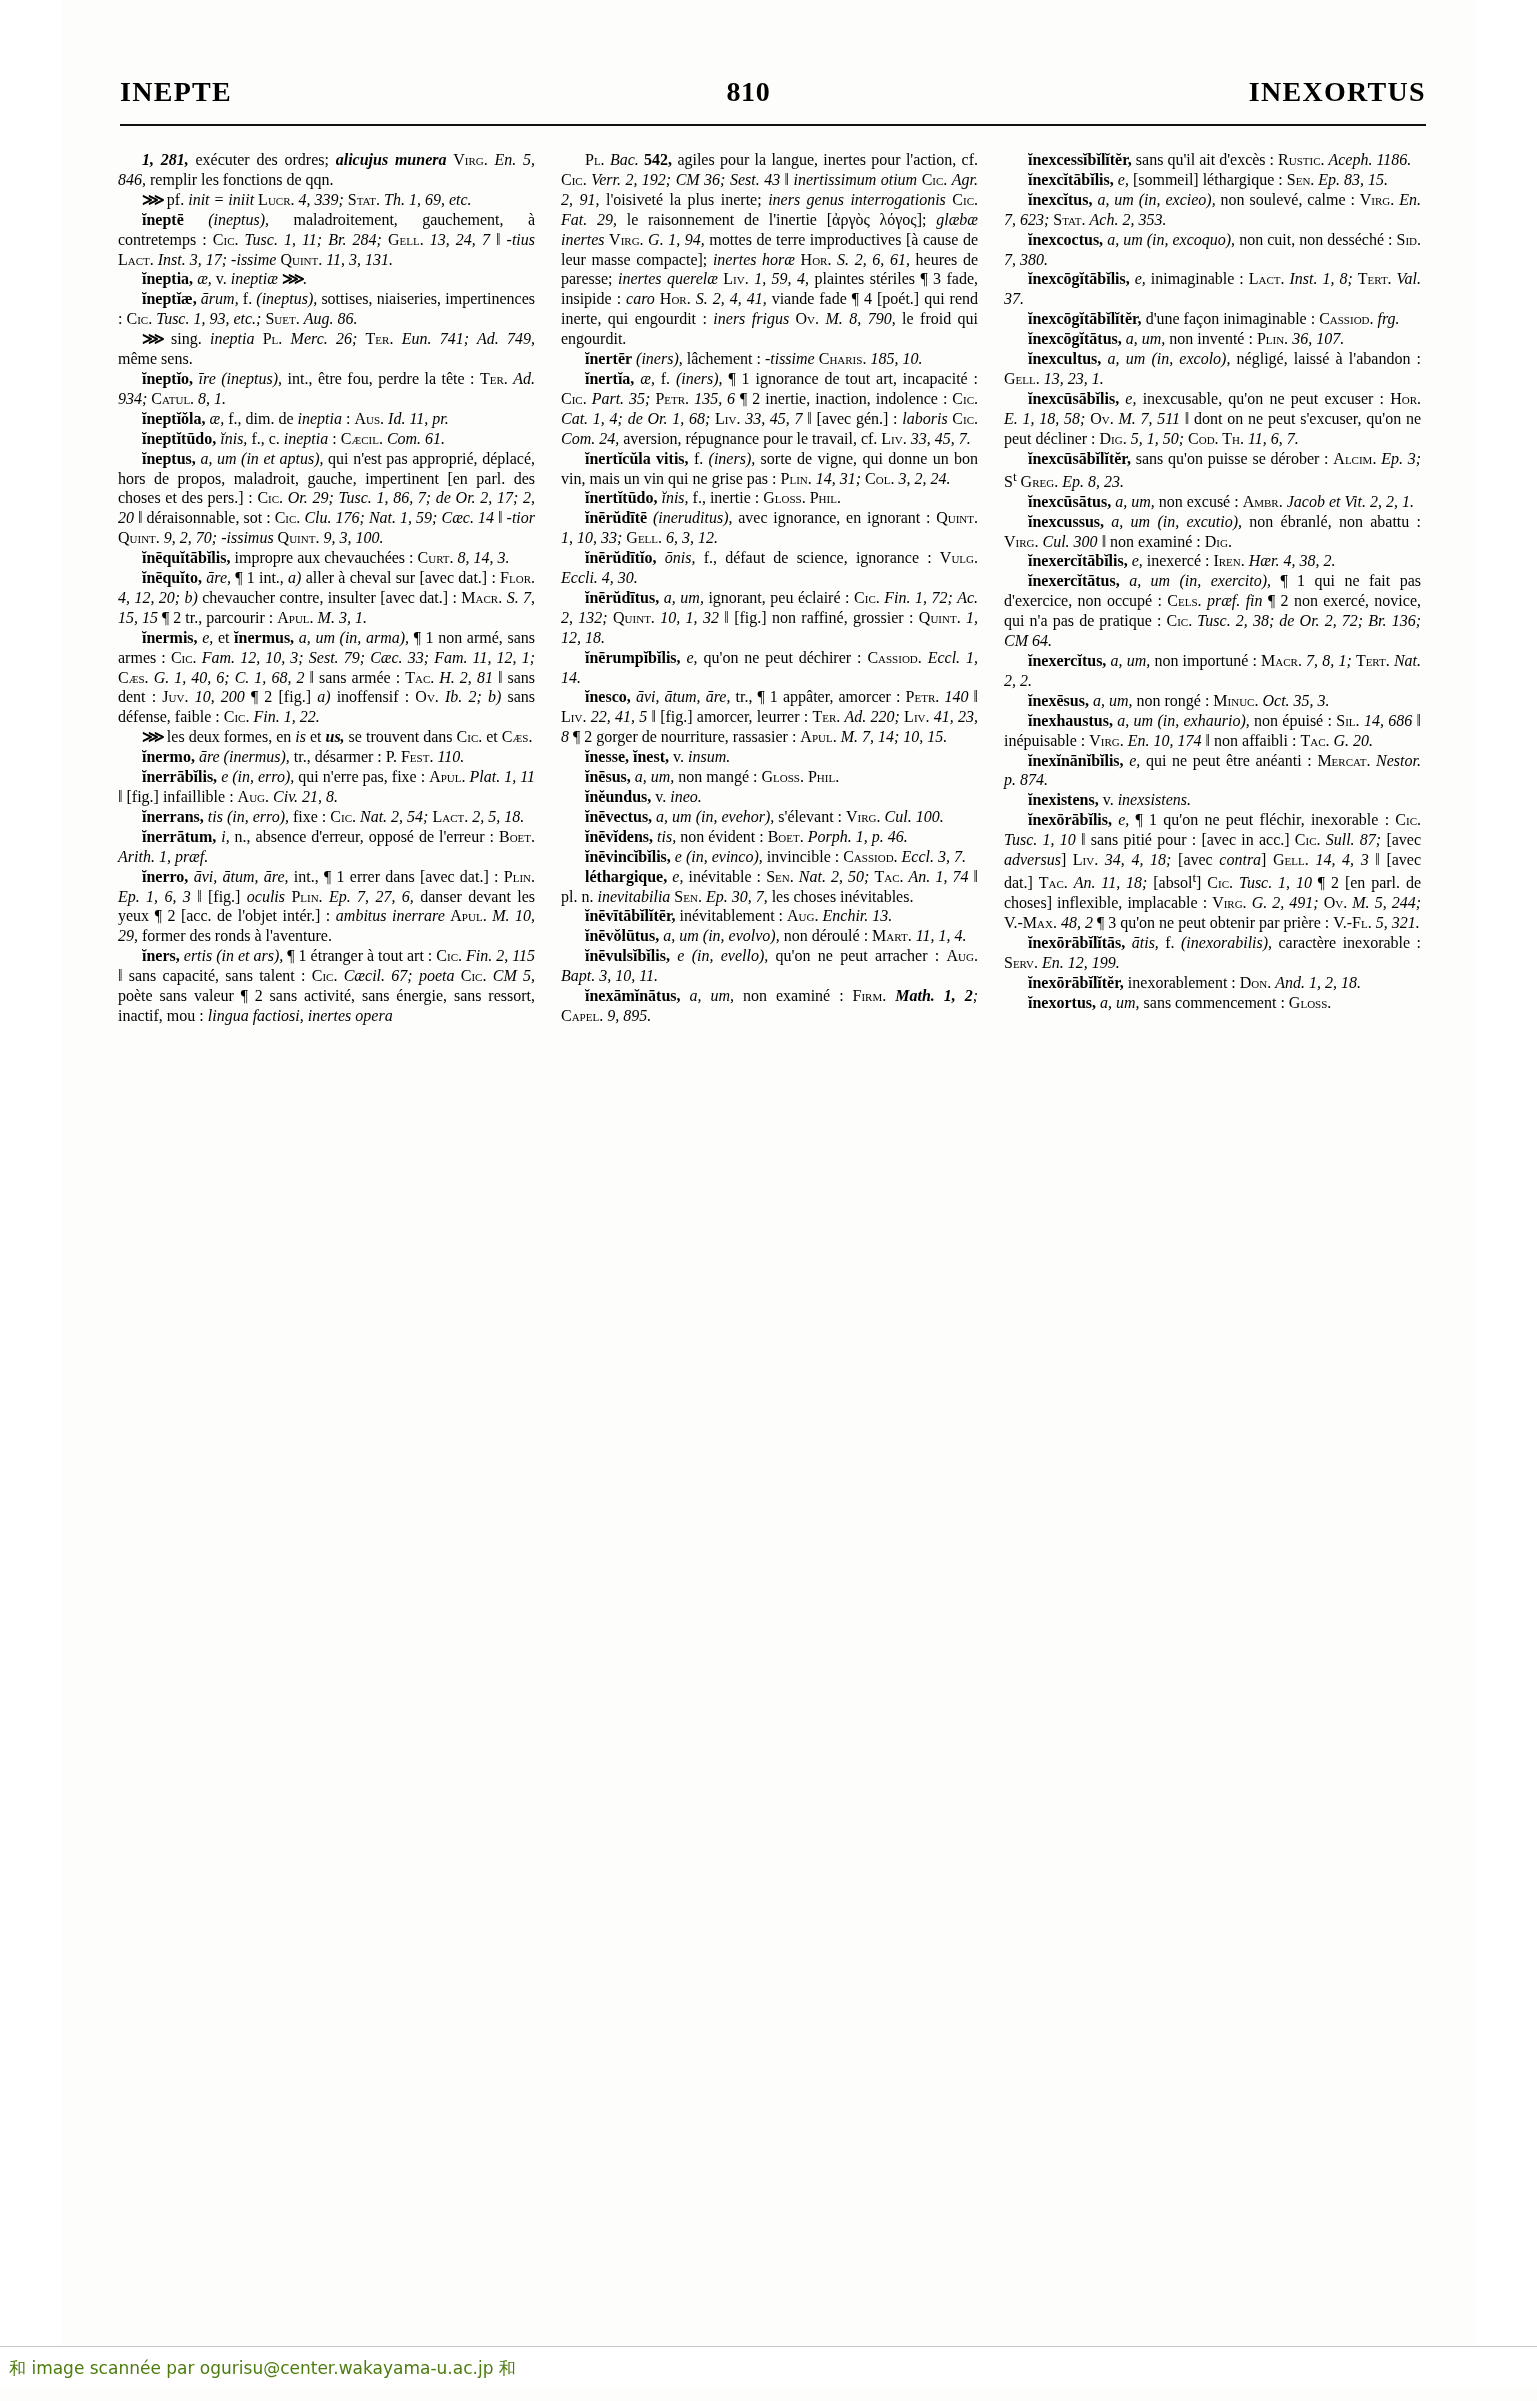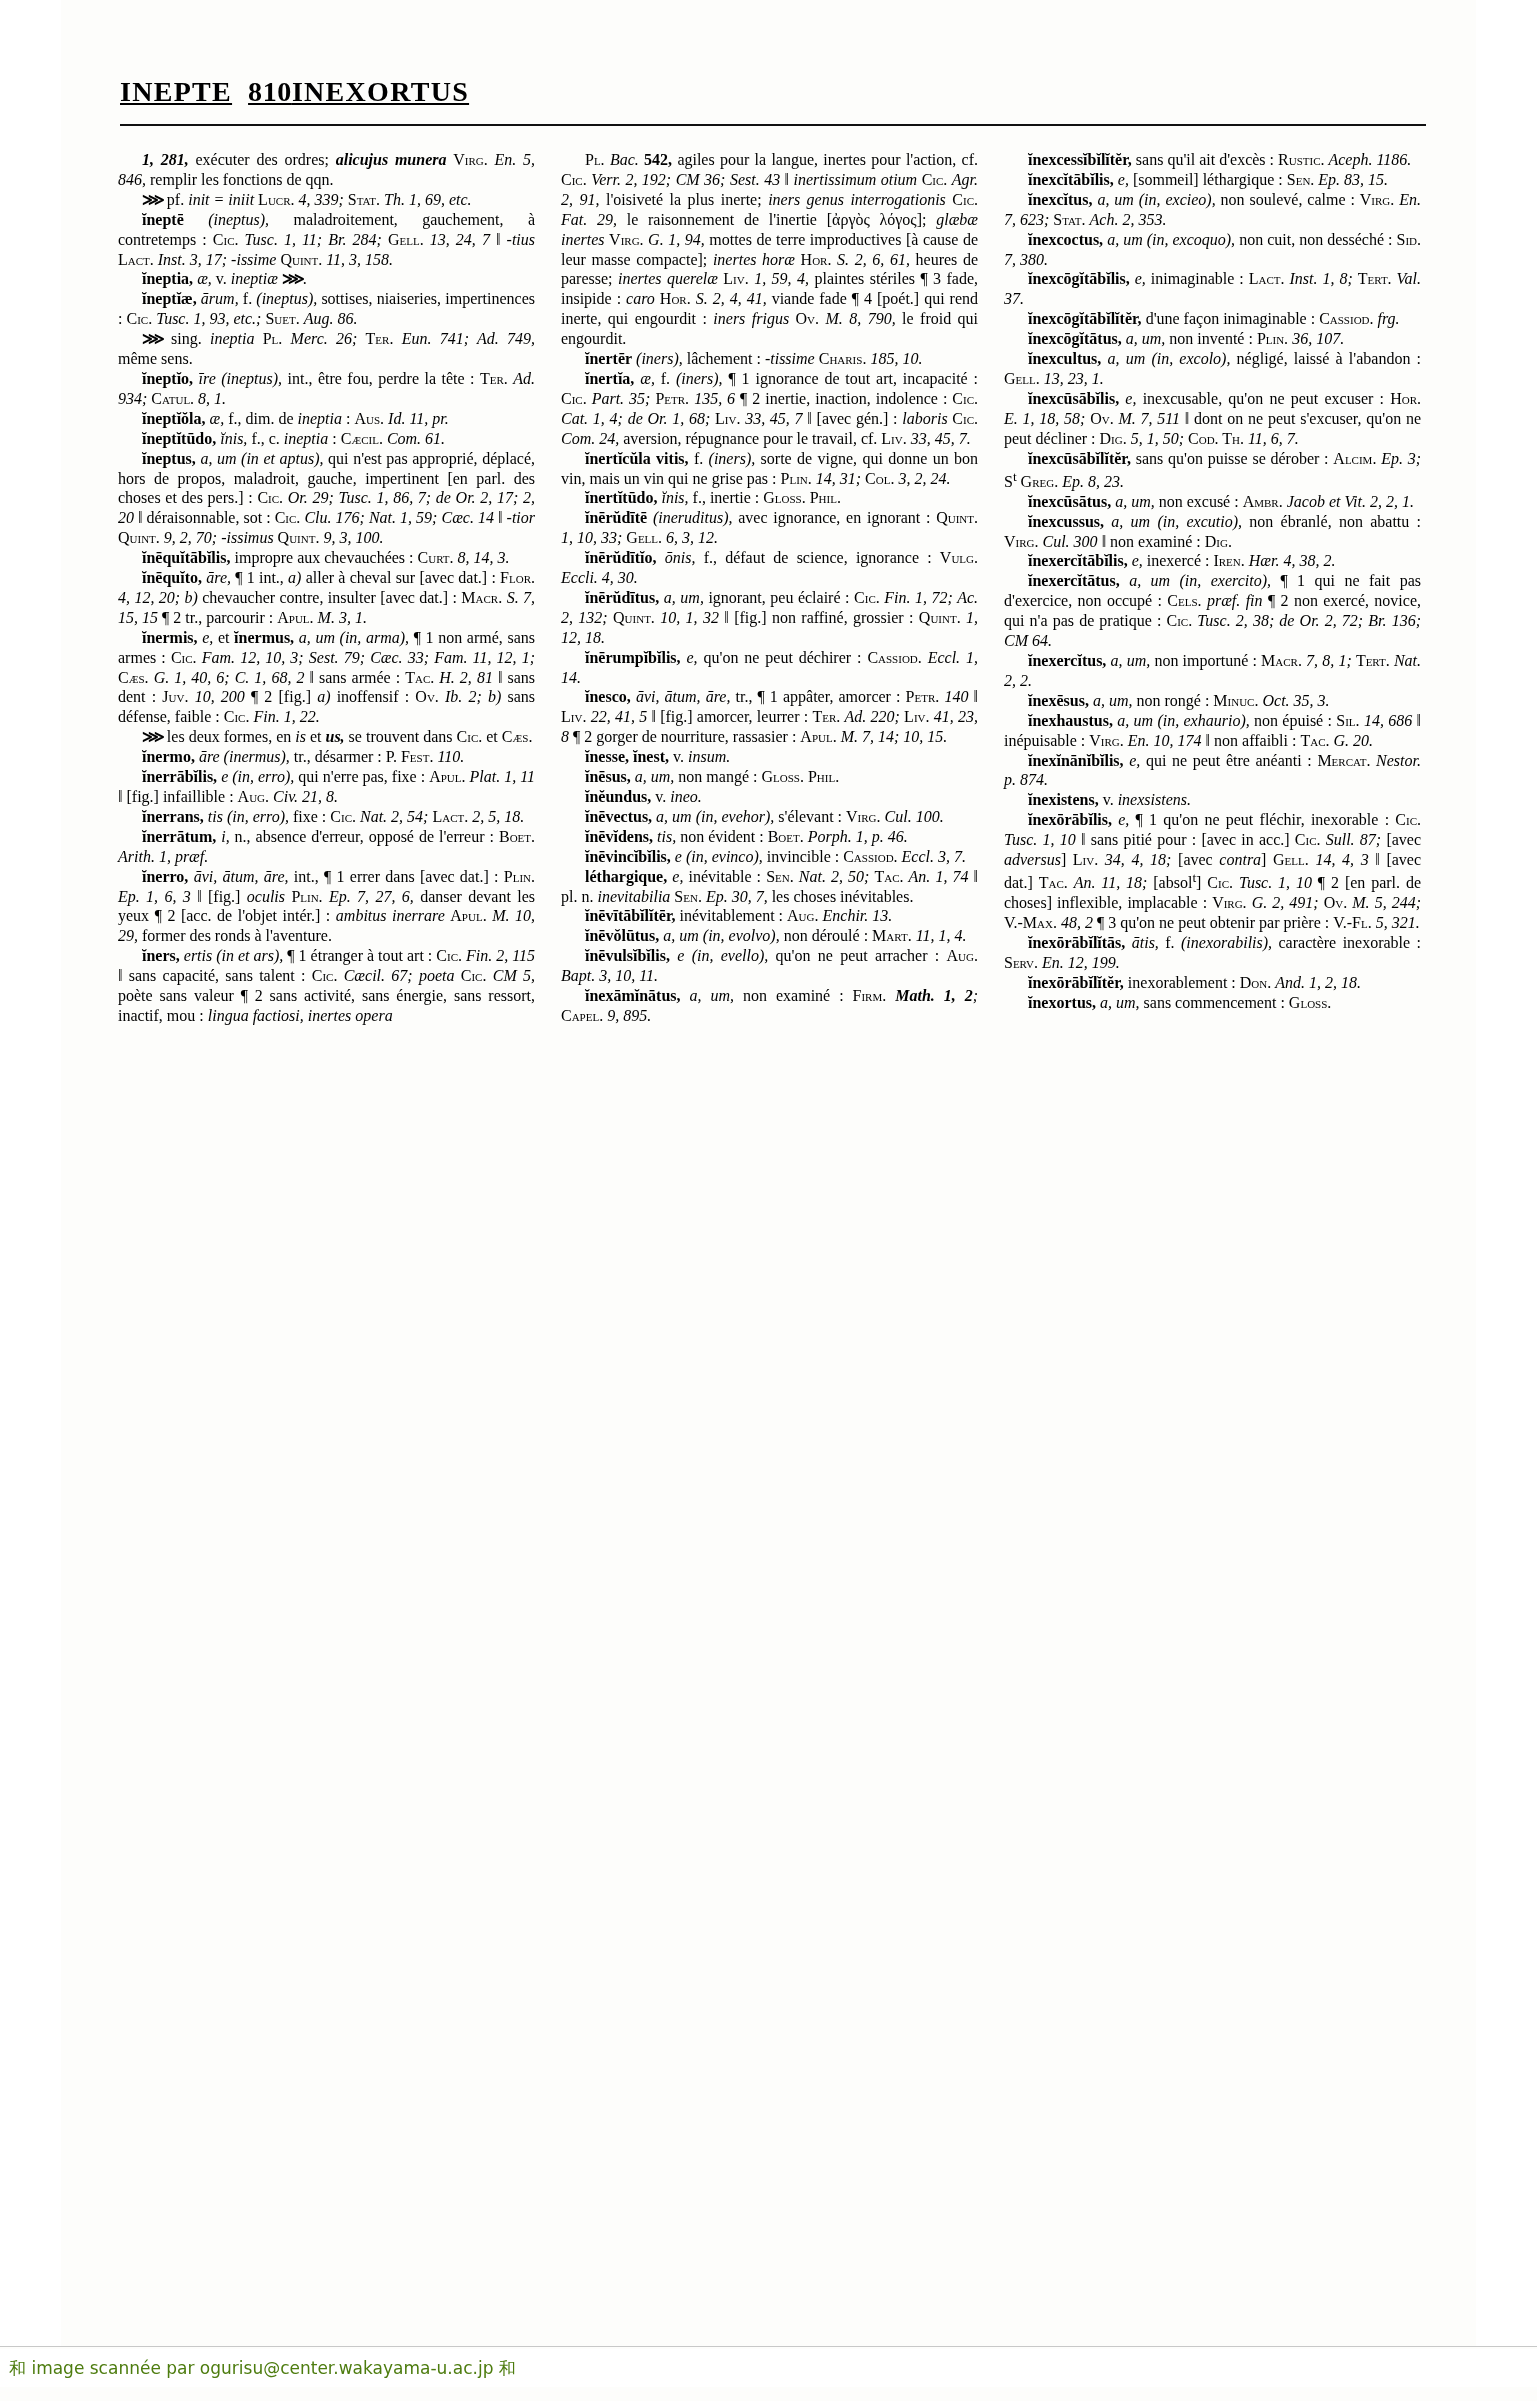--- a/index.html
+++ b/index.html
@@ -24,25 +24,24 @@
   }
   
   .header {
     position: absolute;
     left: 120px;
     top: 76px;
     width: 1306px;
     height: 49px;
     display: flex;
     align-items: flex-start;
-    justify-content: flex-start;
+    justify-content: space-between;
     font-weight: bold;
     font-size: 28px;
     letter-spacing: 1.3px;
-    text-decoration: underline;
   }
   .header .h-left { text-align: left; }
   .header .h-center { text-align: center; letter-spacing: 0.6px; margin-left: 16px; }
   .header .h-right { text-align: right; }
   .header-rule {
     position: absolute;
     left: 120px;
     top: 124px;
     width: 1306px;
     height: 1.9px;
@@ -128,21 +127,21 @@
     <div class="h-left">INEPTE</div>
     <div class="h-center">810</div>
     <div class="h-right">INEXORTUS</div>
   </div>
   <div class="header-rule"></div>
 
   <div class="columns">
     <div class="col" id="col1">
         <p><i><b>1, 281,</b></i> exécuter des ordres; <i><b>alicujus munera</b></i> <span class="sc">Virg.</span> <i>En. 5, 846,</i> remplir les fonctions de qqn.</p>
         <p><span class="arrow">⋙</span> pf. <i>init = iniit</i> <span class="sc">Lucr.</span> <i>4, 339;</i> <span class="sc">Stat.</span> <i>Th. 1, 69, etc.</i></p>
-        <p><b>ĭneptē</b> <i>(ineptus),</i> maladroitement, gauchement, à contretemps : <span class="sc">Cic.</span> <i>Tusc. 1, 11; Br. 284;</i> <span class="sc">Gell.</span> <i>13, 24, 7</i> ‖ <i>-tius</i> <span class="sc">Lact.</span> <i>Inst. 3, 17; -issime</i> <span class="sc">Quint.</span> <i>11, 3, 158.</i></p>
+        <p><b>ĭneptē</b> <i>(ineptus),</i> maladroitement, gauchement, à contretemps : <span class="sc">Cic.</span> <i>Tusc. 1, 11; Br. 284;</i> <span class="sc">Gell.</span> <i>13, 24, 7</i> ‖ <i>-tius</i> <span class="sc">Lact.</span> <i>Inst. 3, 17; -issime</i> <span class="sc">Quint.</span> <i>11, 3, 131.</i></p>
         <p><b>ĭneptia,</b> <i>æ,</i> v. <i>ineptiæ</i> <span class="arrow">⋙</span>.</p>
         <p><b>ĭneptĭæ,</b> <i>ārum,</i> f. <i>(ineptus),</i> sottises, niaiseries, impertinences : <span class="sc">Cic.</span> <i>Tusc. 1, 93, etc.;</i> <span class="sc">Suet.</span> <i>Aug. 86.</i></p>
         <p><span class="arrow">⋙</span> sing. <i>ineptia</i> <span class="sc">Pl.</span> <i>Merc. 26;</i> <span class="sc">Ter.</span> <i>Eun. 741; Ad. 749,</i> même sens.</p>
         <p><b>ĭneptĭo,</b> <i>īre (ineptus),</i> int., être fou, perdre la tête : <span class="sc">Ter.</span> <i>Ad. 934;</i> <span class="sc">Catul.</span> <i>8, 1.</i></p>
         <p><b>ĭneptĭŏla,</b> <i>æ,</i> f., dim. de <i>ineptia</i> : <span class="sc">Aus.</span> <i>Id. 11, pr.</i></p>
         <p><b>ĭneptĭtūdo,</b> <i>ĭnis,</i> f., c. <i>ineptia</i> : <span class="sc">Cæcil.</span> <i>Com. 61.</i></p>
         <p><b>ĭneptus,</b> <i>a, um (in et aptus),</i> qui n'est pas approprié, déplacé, hors de propos, maladroit, gauche, impertinent [en parl. des choses et des pers.] : <span class="sc">Cic.</span> <i>Or. 29; Tusc. 1, 86, 7; de Or. 2, 17; 2, 20</i> ‖ déraisonnable, sot : <span class="sc">Cic.</span> <i>Clu. 176; Nat. 1, 59; Cæc. 14</i> ‖ <i>-tior</i> <span class="sc">Quint.</span> <i>9, 2, 70; -issimus</i> <span class="sc">Quint.</span> <i>9, 3, 100.</i></p>
         <p><b>ĭnēquĭtābĭlis,</b> impropre aux chevauchées : <span class="sc">Curt.</span> <i>8, 14, 3.</i></p>
         <p><b>ĭnēquĭto,</b> <i>āre,</i> ¶ 1 int., <i>a)</i> aller à cheval sur [avec dat.] : <span class="sc">Flor.</span> <i>4, 12, 20; b)</i> chevaucher contre, insulter [avec dat.] : <span class="sc">Macr.</span> <i>S. 7, 15, 15</i> ¶ 2 tr., parcourir : <span class="sc">Apul.</span> <i>M. 3, 1.</i></p>
         <p><b>ĭnermis,</b> <i>e,</i> et <b>ĭnermus,</b> <i>a, um (in, arma),</i> ¶ 1 non armé, sans armes : <span class="sc">Cic.</span> <i>Fam. 12, 10, 3; Sest. 79; Cæc. 33; Fam. 11, 12, 1;</i> <span class="sc">Cæs.</span> <i>G. 1, 40, 6; C. 1, 68, 2</i> ‖ sans armée : <span class="sc">Tac.</span> <i>H. 2, 81</i> ‖ sans dent : <span class="sc">Juv.</span> <i>10, 200</i> ¶ 2 [fig.] <i>a)</i> inoffensif : <span class="sc">Ov.</span> <i>Ib. 2; b)</i> sans défense, faible : <span class="sc">Cic.</span> <i>Fin. 1, 22.</i></p>

